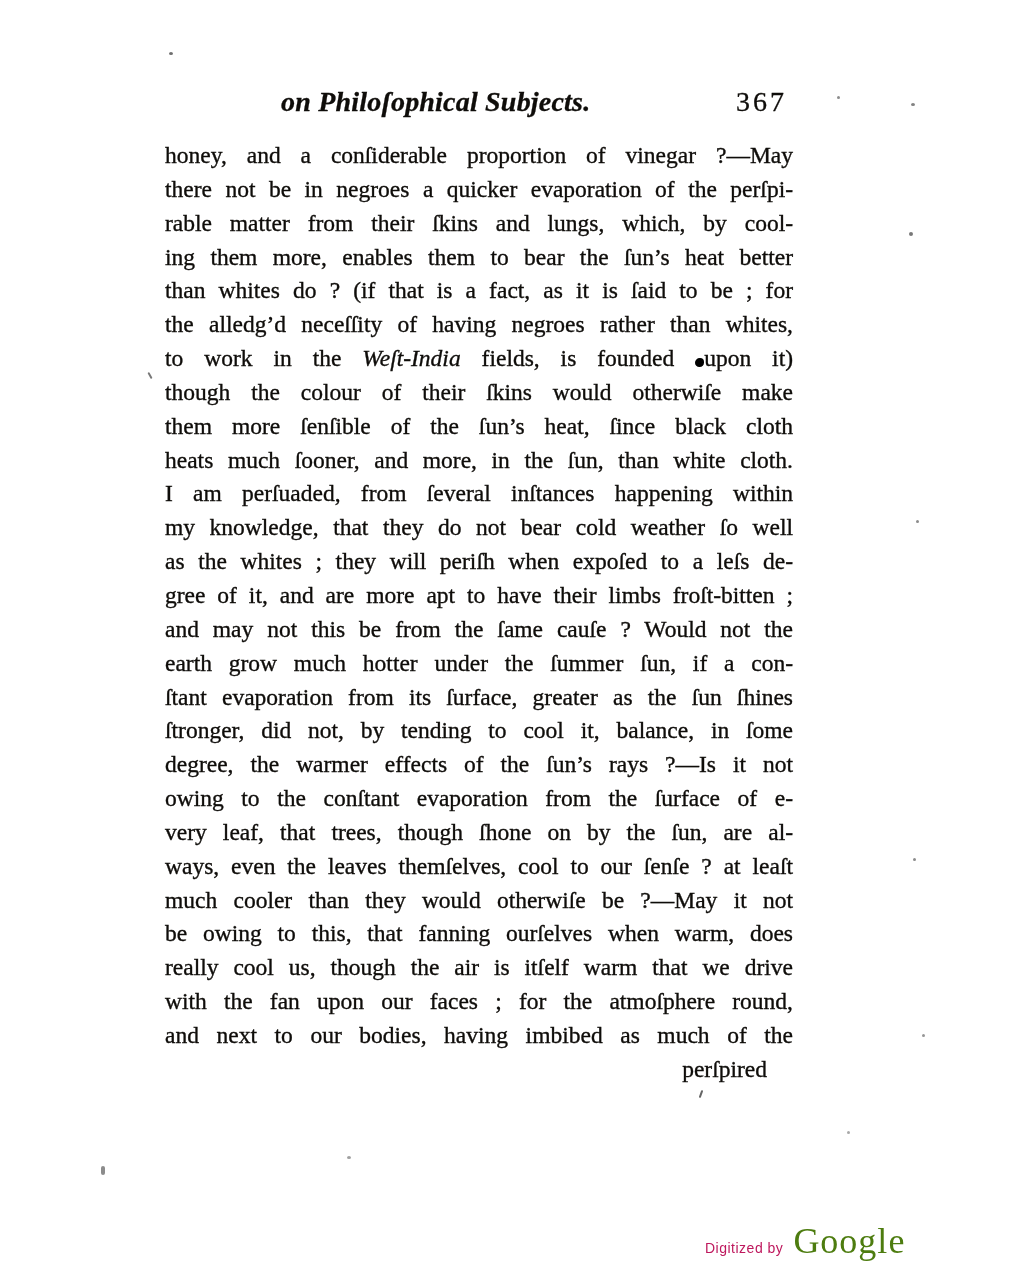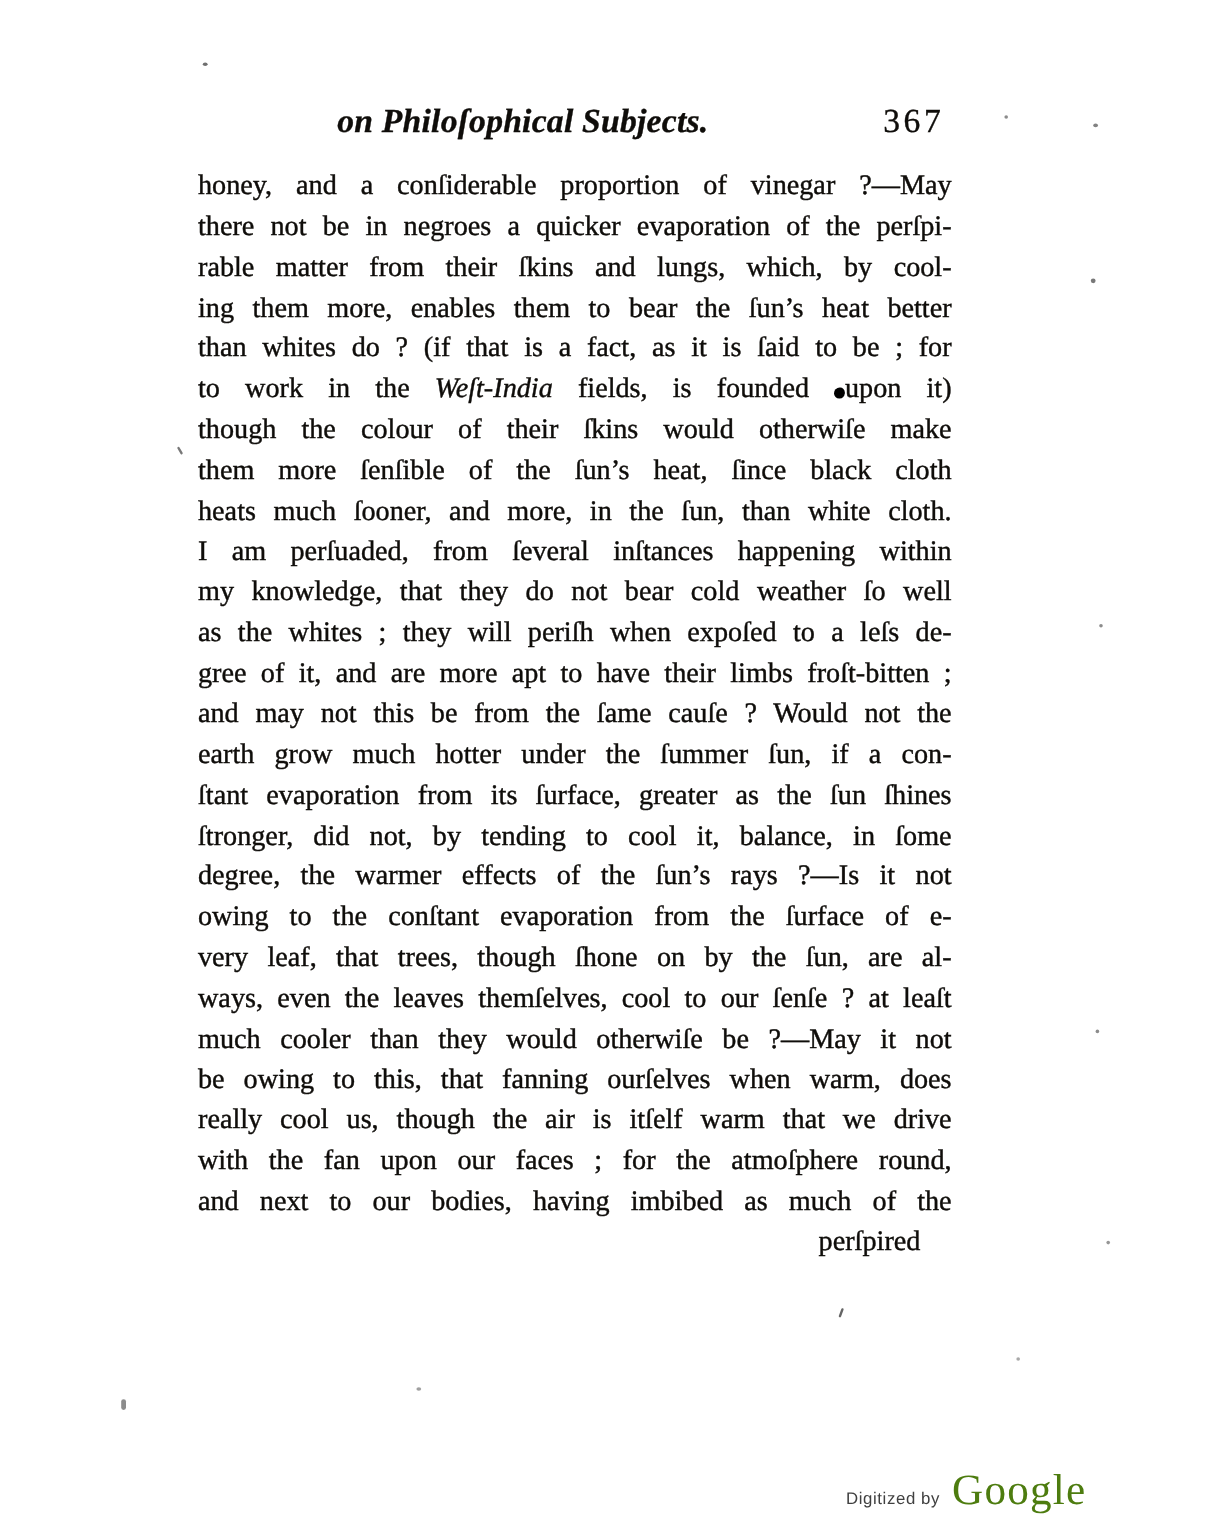--- a/index.html
+++ b/index.html
@@ -73,21 +73,21 @@
     left: 705px;
     top: 1220px;
     display: flex;
     align-items: baseline;
     gap: 10px;
     user-select: none;
   }
   .wm-prefix {
     font-family: "Liberation Sans", "DejaVu Sans", sans-serif;
     font-size: 14px;
-    color: #404040;
+    color: #be185d;
     letter-spacing: 0.5px;
   }
   .wm-logo {
     font-family: "Liberation Serif", "DejaVu Serif", serif;
     font-size: 36px;
     color: #4d7c0f;
     letter-spacing: 1px;
   }
   .speck {
     position: absolute;
@@ -104,20 +104,21 @@
     <span class="head-title">on Philoſophical Subjects.</span>
     <span class="page-num">367</span>
   </div>
 
   <div class="body-text">
     <div class="line">honey, and a conſiderable proportion of vinegar ?—May</div>
     <div class="line">there not be in negroes a quicker evaporation of the perſpi-</div>
     <div class="line">rable matter from their ſkins and lungs, which, by cool-</div>
     <div class="line">ing them more, enables them to bear the ſun’s heat better</div>
     <div class="line">than whites do ? (if that is a fact, as it is ſaid to be ; for</div>
+    <div class="line">the alledg’d neceſſity of having negroes rather than whites,</div>
     <div class="line"><span>to work in the </span><span class="italic">Weſt-India</span><span> fields, is founded </span><span class="ink-blot"></span><span>upon it)</span></div>
     <div class="line">though the colour of their ſkins would otherwiſe make</div>
     <div class="line">them more ſenſible of the ſun’s heat, ſince black cloth</div>
     <div class="line">heats much ſooner, and more, in the ſun, than white cloth.</div>
     <div class="line">I am perſuaded, from ſeveral inſtances happening within</div>
     <div class="line">my knowledge, that they do not bear cold weather ſo well</div>
     <div class="line">as the whites ; they will periſh when expoſed to a leſs de-</div>
     <div class="line">gree of it, and are more apt to have their limbs froſt-bitten ;</div>
     <div class="line">and may not this be from the ſame cauſe ? Would not the</div>
     <div class="line">earth grow much hotter under the ſummer ſun, if a con-</div>

